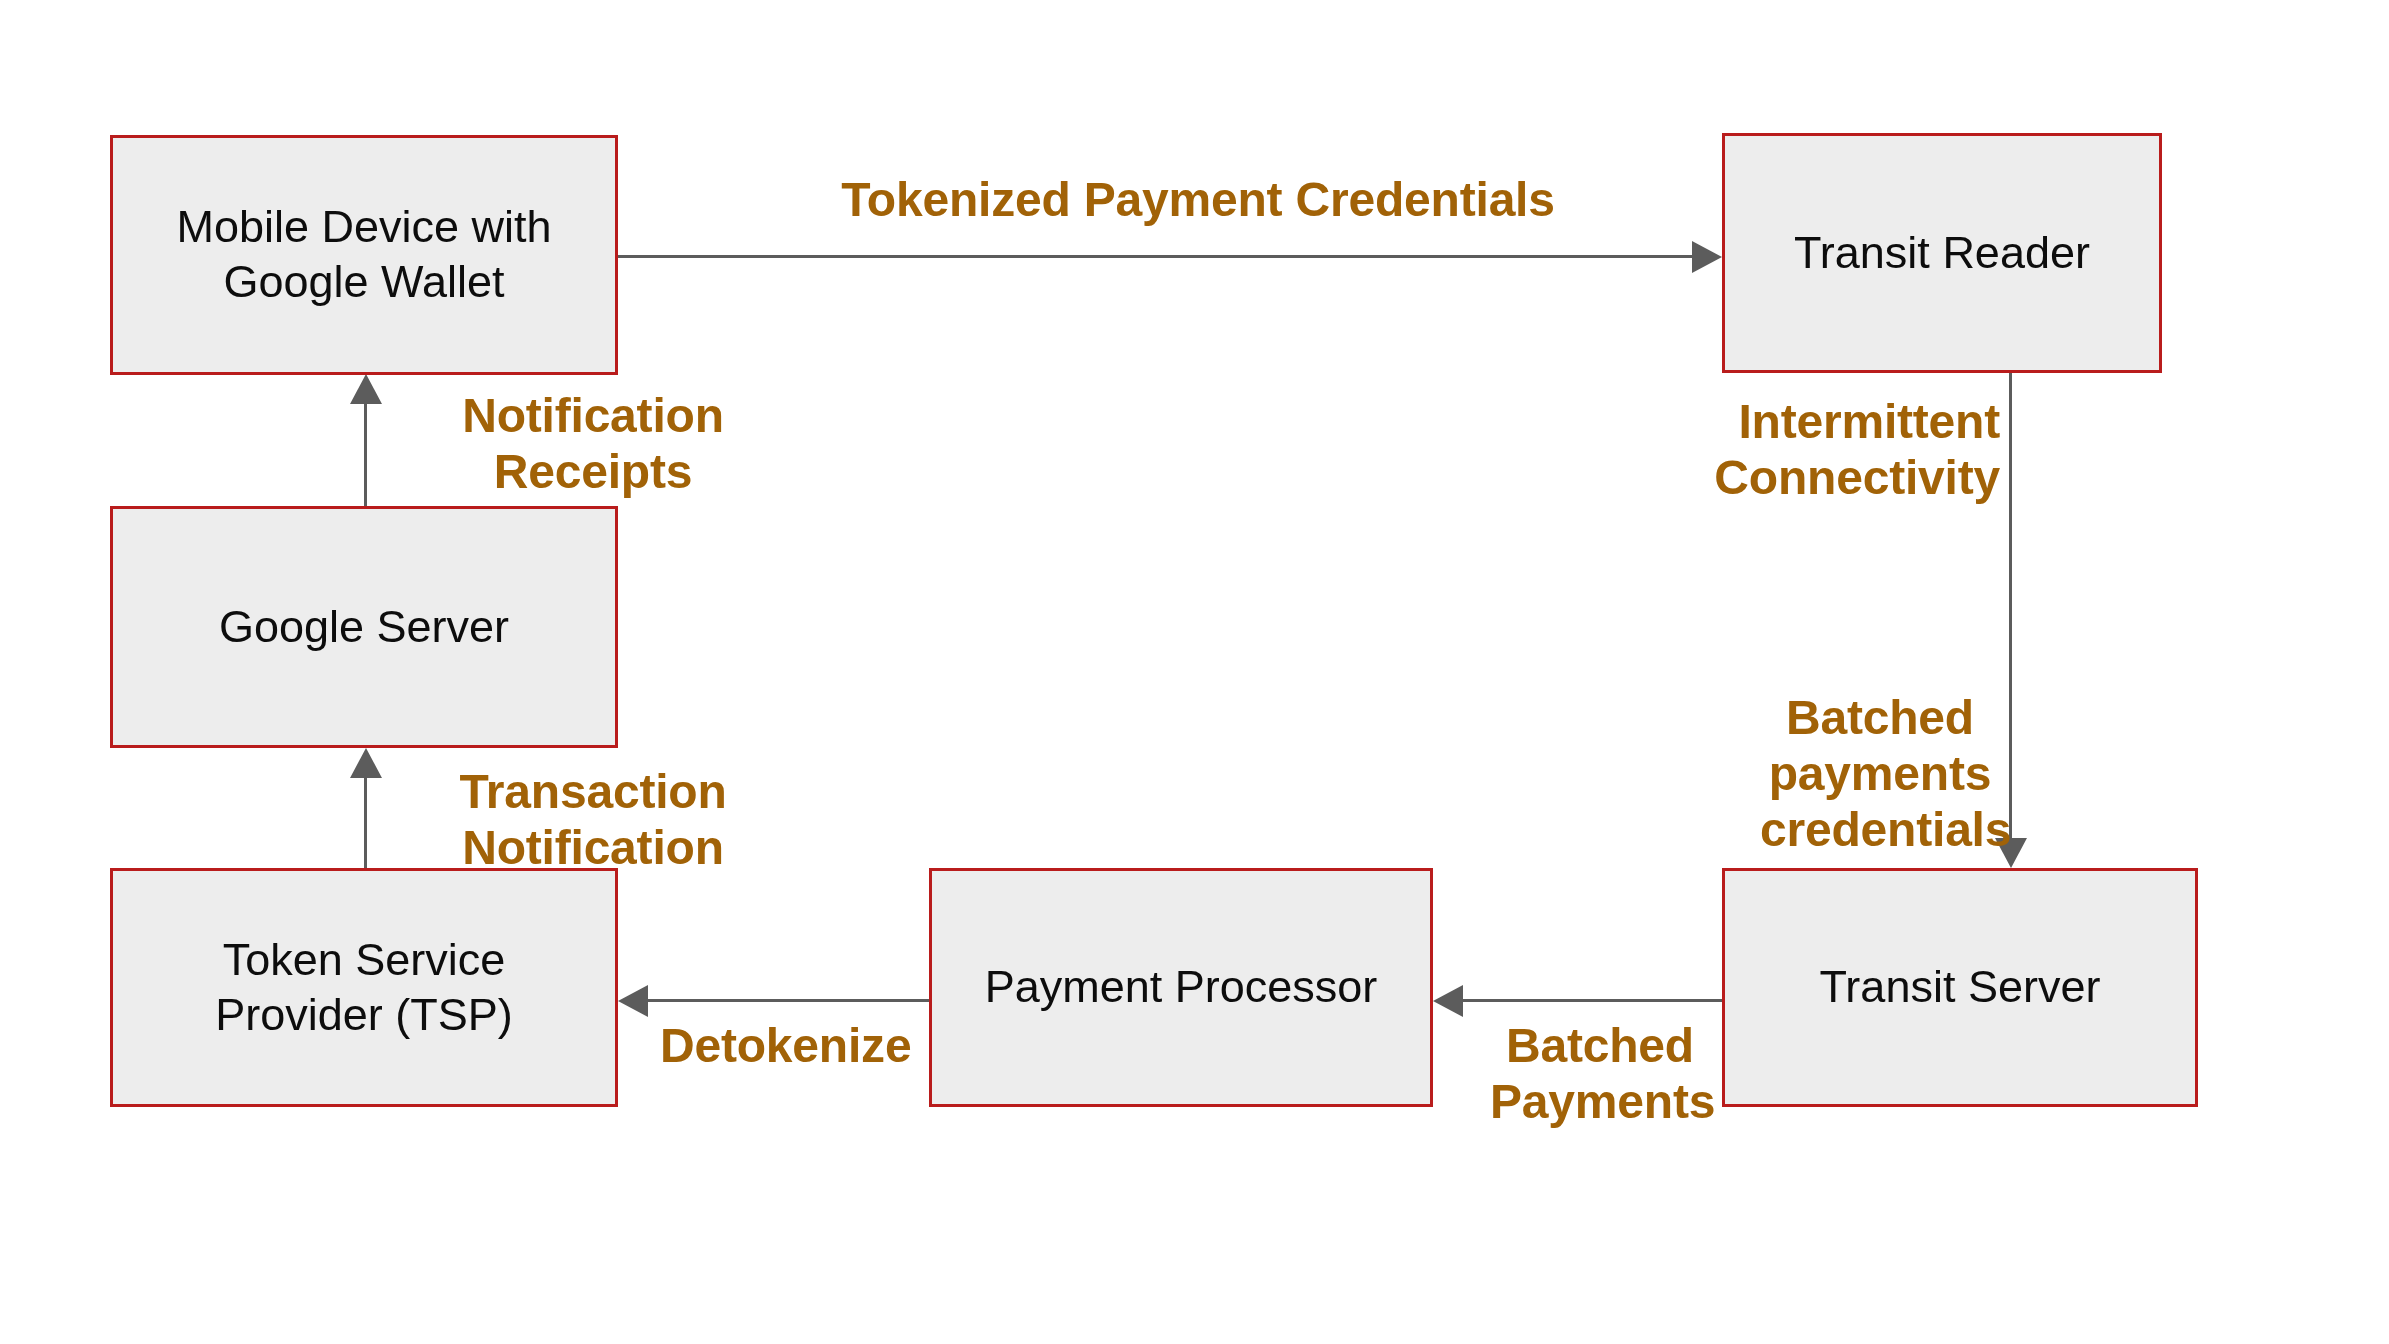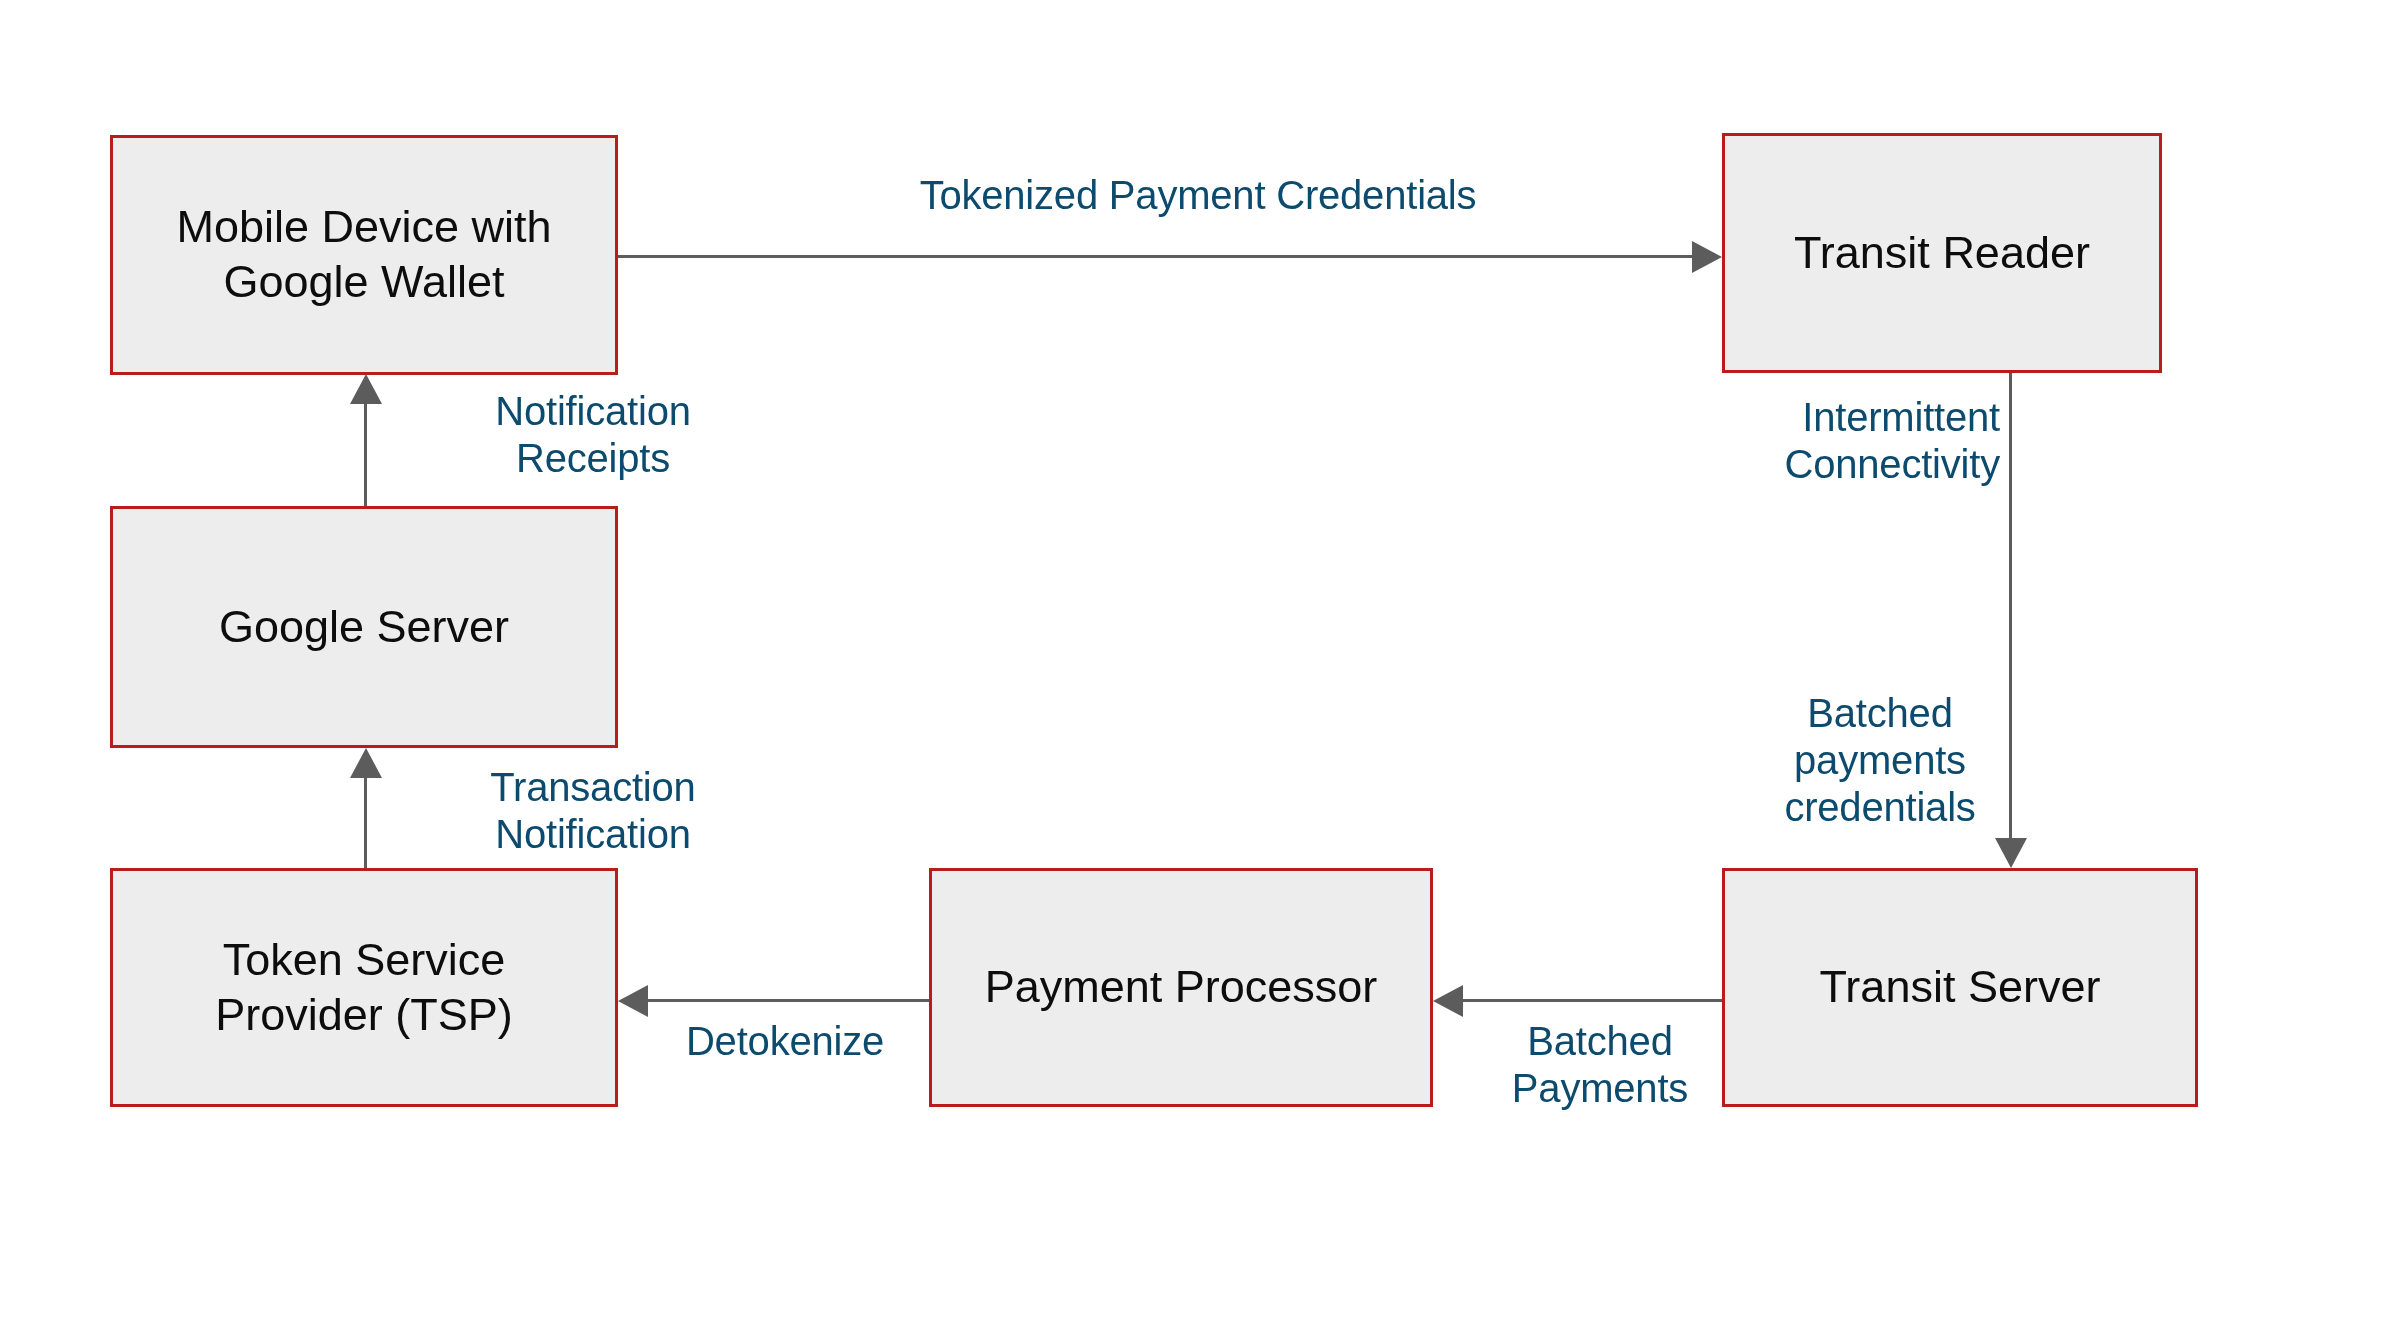--- a/index.html
+++ b/index.html
@@ -83,23 +83,23 @@
     position: absolute;
     width: 0; height: 0;
     border-left: 16px solid transparent;
     border-right: 16px solid transparent;
     border-top: 30px solid #5c5c5c;
   }
 
   
   .edge-label {
     position: absolute;
-    font-size: 40px;
-    font-weight: 400;
-    color: #0c4a6e;
+    font-size: 48px;
+    font-weight: 700;
+    color: #a16207;
     line-height: 1.17;
     white-space: pre-line;
     letter-spacing: -0.2px;
   }
   .lbl-center { text-align: center; }
   .lbl-left   { text-align: center; margin-left: 28px; }
   .lbl-right  { text-align: right; }
 
   #lbl-tokenized      { left: 838px;  top: 172px;  width: 720px; }
   #lbl-notif-receipts { left: 400px;  top: 388px;  width: 330px; }

